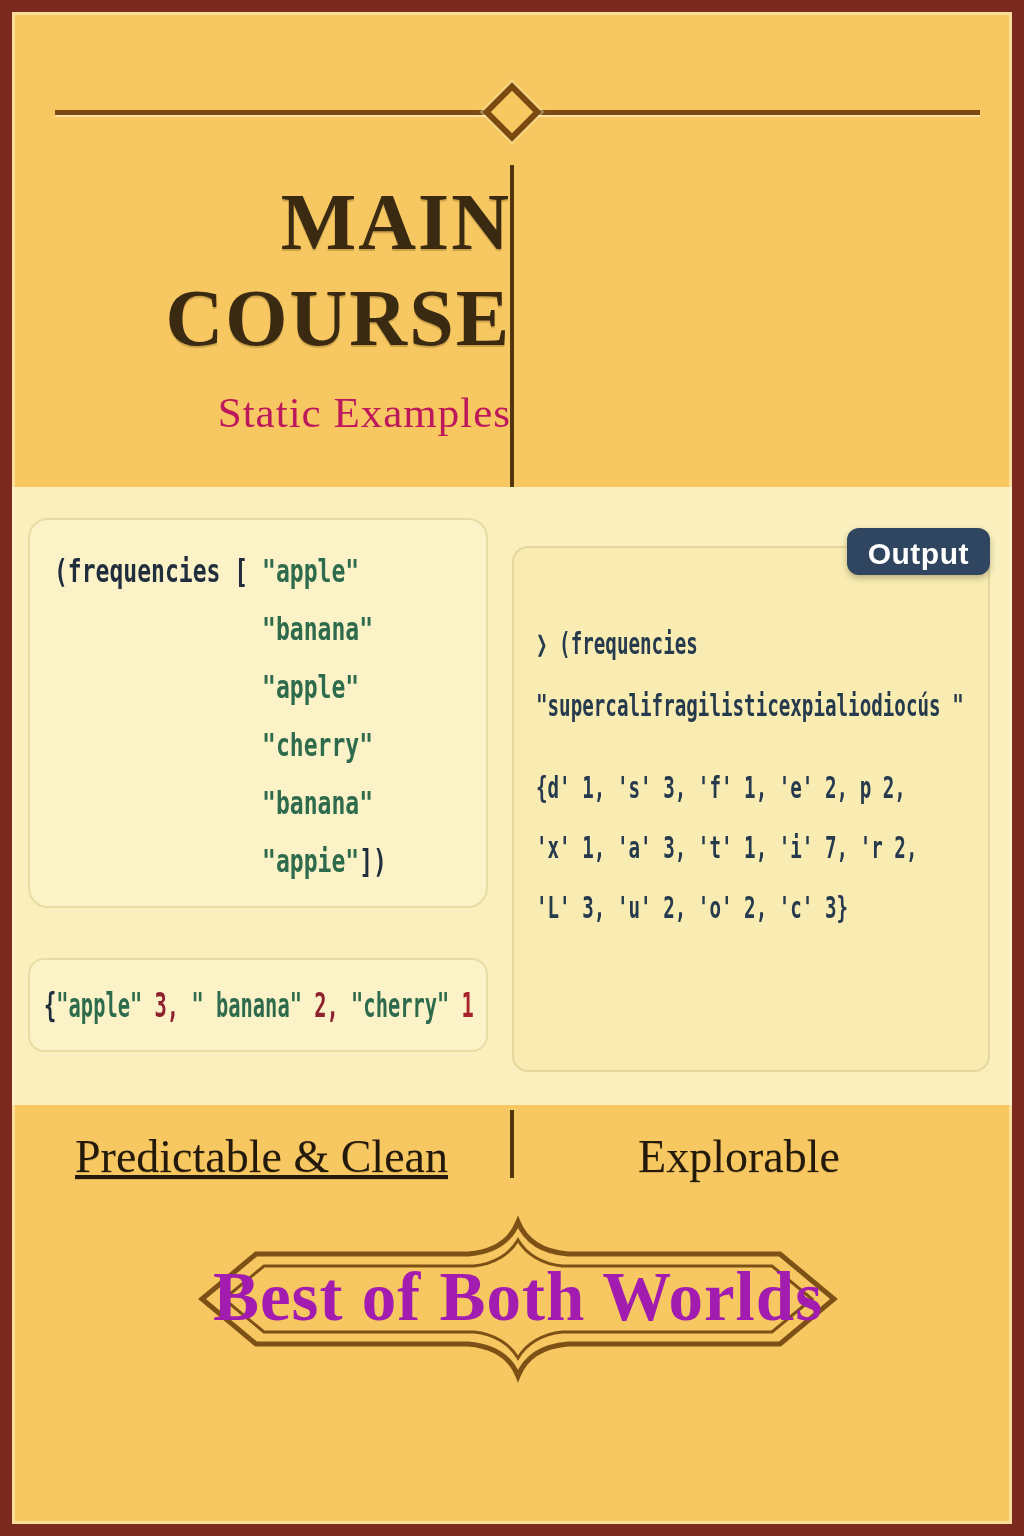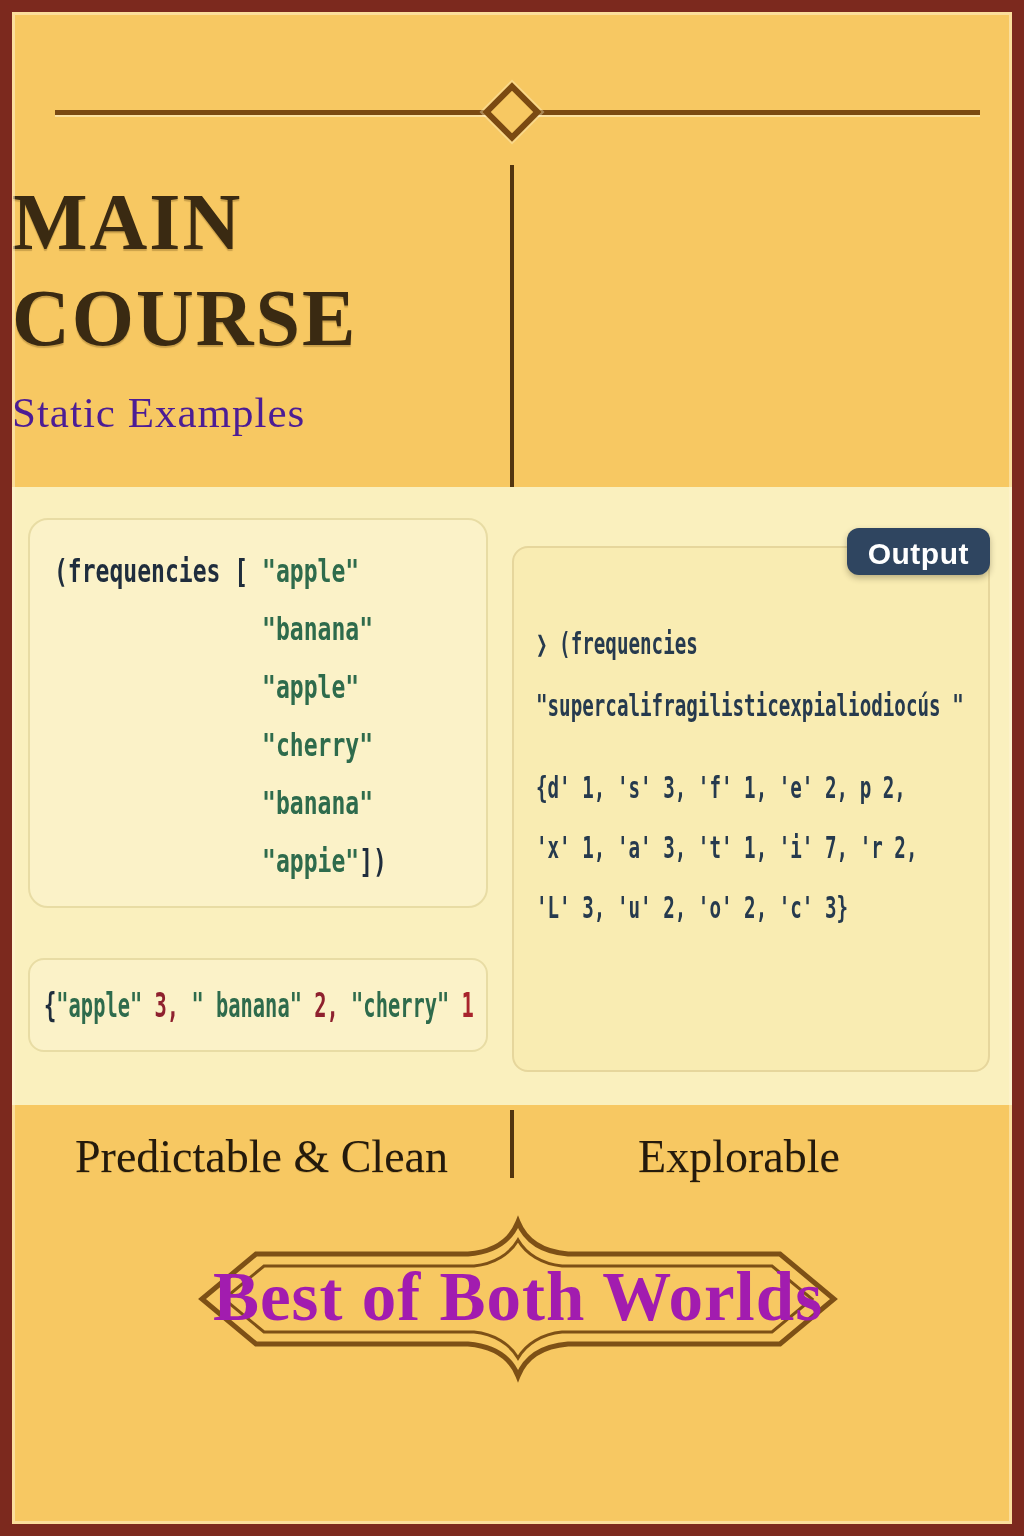--- a/index.html
+++ b/index.html
@@ -12,25 +12,25 @@
 
   
   .orn-line{position:absolute;left:43px;right:32px;top:98px;height:5px;background:#7B4A12;
     box-shadow:0 2px 0 rgba(255,246,214,.55);}
   .orn-diamond{position:absolute;left:479px;top:79px;width:30px;height:30px;
     border:6px solid #7B4A12;background:#F7C862;transform:rotate(45deg);
     box-shadow:0 0 0 2px rgba(255,246,214,.35);}
 
   
   .hdr-divider{position:absolute;left:498px;top:153px;width:4px;height:322px;background:#53350E;}
-  .hcol{position:absolute;top:162px;width:499px;text-align:left;color:#3A2A12;}
+  .hcol{position:absolute;top:162px;width:499px;text-align:right;color:#3A2A12;}
   .hcol.left{left:0;} .hcol.right{left:500px;width:500px;}
   .htitle{font-size:80px;line-height:96px;font-weight:700;letter-spacing:2px;
     text-shadow:0 2px 1px rgba(90,60,15,.28);}
-  .hsub{margin-top:22px;font-size:43px;color:#4c1d95;letter-spacing:1px;}
+  .hsub{margin-top:22px;font-size:43px;color:#be185d;letter-spacing:1px;}
 
   
   .band{position:absolute;left:0;right:0;top:475px;height:618px;background:#FAF0BE;}
 
   .card{position:absolute;background:#FBF2C8;border:2px solid #E8DCA4;border-radius:20px;box-sizing:border-box;}
   .code-card{left:16px;top:506px;width:460px;height:390px;}
   .codeblock{margin:22px 0 0 24px;font-family:"DejaVu Sans Mono",monospace;font-weight:bold;
     font-size:32px;line-height:58px;color:#1F2D3D;white-space:pre;
     transform:scaleX(0.72);transform-origin:0 0;width:139%;}
   .tk-kw{color:#1F2D3D;}
@@ -51,21 +51,21 @@
     line-height:44px;color:#263A4E;white-space:pre;transform:scaleX(0.64);transform-origin:0 0;width:156%;}
   .repl-line:nth-child(2){margin-top:18px;}
   .repl-line:nth-child(3){margin-top:38px;}
   .repl-line:nth-child(4){margin-top:16px;}
   .repl-line:nth-child(5){margin-top:16px;}
 
   
   .ft-divider{position:absolute;left:498px;top:1098px;width:4px;height:68px;background:#53350E;}
   .fcol{position:absolute;top:1118px;width:499px;text-align:center;font-size:46px;color:#241A0C;
     text-shadow:0 1px 0 rgba(90,60,15,.2);}
-  .fcol.left{left:0;} .fcol.right{left:477px;width:500px;}
+  .fcol.left{left:0;text-decoration:underline;} .fcol.right{left:477px;width:500px;}
 
   .banner{position:absolute;left:186px;top:1202px;width:640px;height:170px;}
   .banner svg{position:absolute;inset:0;}
   .banner-text{position:absolute;inset:0;display:flex;align-items:center;justify-content:center;
     font-size:69px;font-weight:700;color:#a21caf;letter-spacing:1px;padding-bottom:4px;}
 </style>
 </head>
 <body>
 
 <div class="poster">

